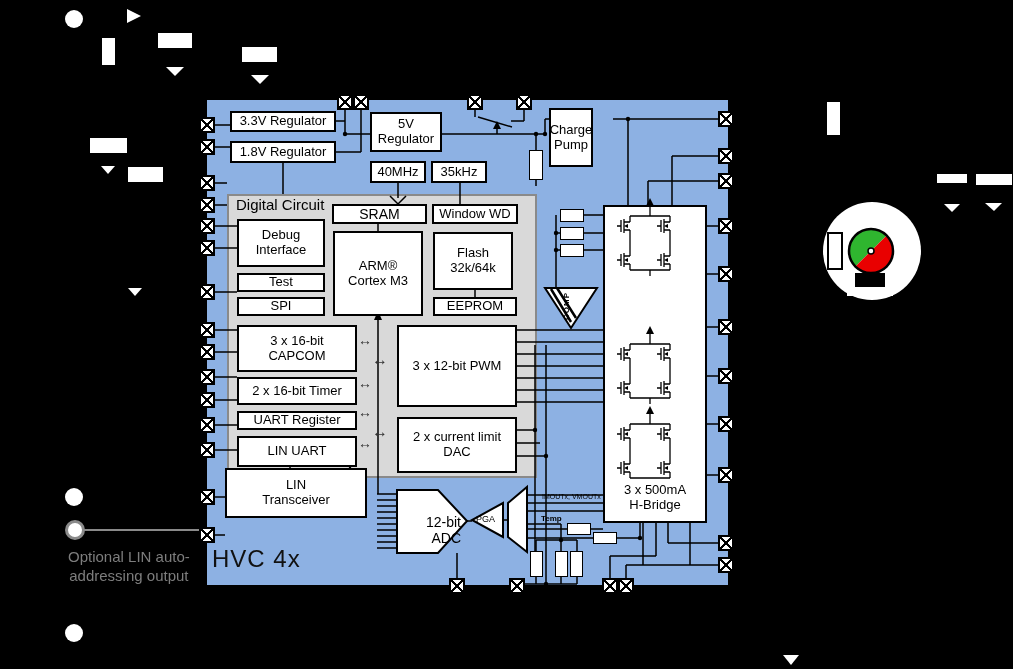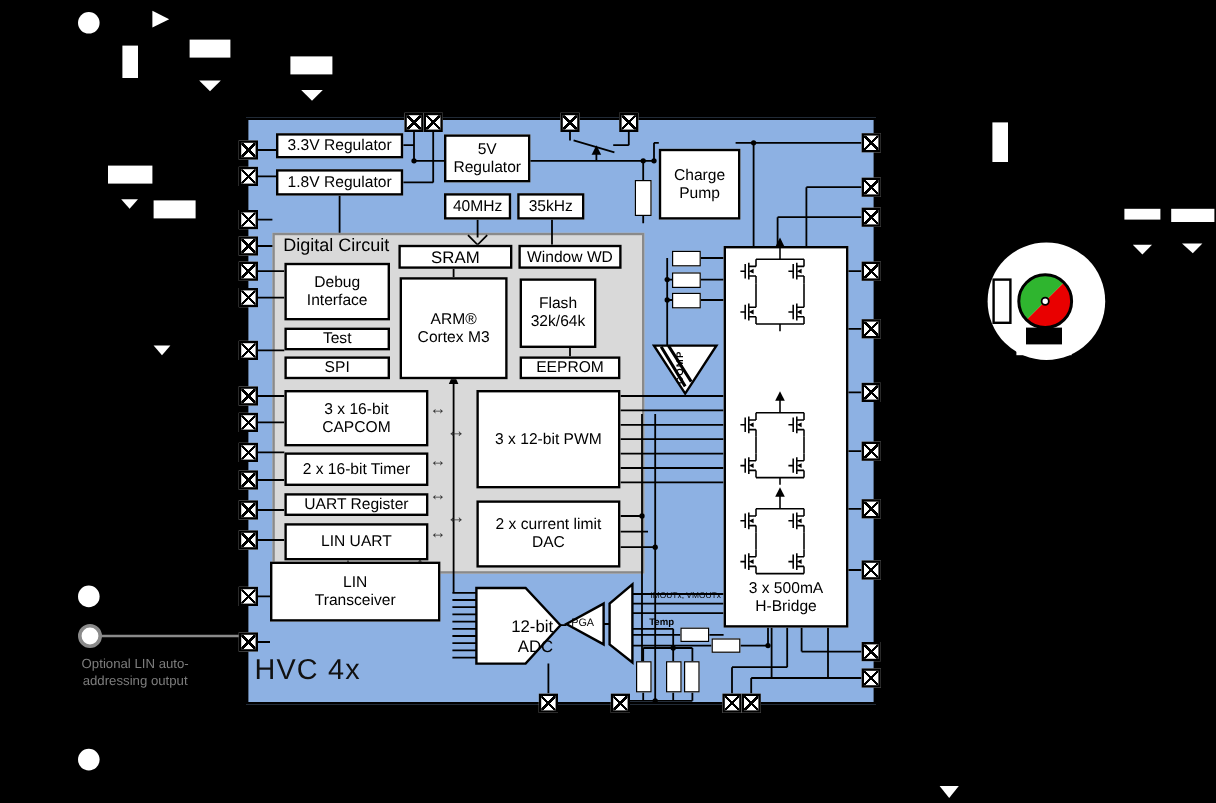--- a/index.html
+++ b/index.html
@@ -14,21 +14,21 @@
   .blk{position:absolute;background:#fff;border:2px solid #000;box-sizing:border-box;
        display:flex;flex-direction:column;align-items:center;justify-content:center;
        text-align:center;font-size:13px;line-height:1.15;z-index:4;}
   .res{position:absolute;background:#fff;border:1.5px solid #000;box-sizing:border-box;z-index:4;}
   .pin{position:absolute;width:16px;height:16px;box-sizing:border-box;border:2px solid #000;z-index:6;
        background:
          linear-gradient(to top right,transparent 44%,#000 44%,#000 56%,transparent 56%),
          linear-gradient(to bottom right,transparent 44%,#000 44%,#000 56%,transparent 56%),#fff;}
   .lbl{position:absolute;z-index:7;text-align:center;}
   .arrow2{position:absolute;z-index:7;font-size:14px;color:#333;line-height:1;}
-  .note{color:#7d7d7d;font-size:11px;line-height:1.25;}
+  .note{color:#7d7d7d;font-size:15px;line-height:1.25;}
   .big{font-size:24px;color:#111;letter-spacing:1px;}
 </style>
 </head>
 <body>
 
 <div id="canvas">
 
   <div class="chip"></div>
   <div class="digital-bg"></div>
 
@@ -87,21 +87,21 @@
     </div>
   <div class="blk" style="left:370px;top:112px;width:72px;height:40px">
       <span>5V Regulator</span>
     </div>
   <div class="blk" style="left:370px;top:161px;width:56px;height:22px">
       <span>40MHz</span>
     </div>
   <div class="blk" style="left:431px;top:161px;width:56px;height:22px">
       <span>35kHz</span>
     </div>
-  <div class="blk" style="left:549px;top:124px;width:68px;height:59px">
+  <div class="blk" style="left:549px;top:108px;width:44px;height:59px">
     <span>Charge</span>
     <span>Pump</span>
   </div>
 
   <div class="blk" style="left:332px;top:204px;width:95px;height:20px;font-size:14px">
       <span>SRAM</span>
     </div>
   <div class="blk" style="left:432px;top:204px;width:86px;height:20px">
       <span>Window WD</span>
     </div>
@@ -112,21 +112,21 @@
   <div class="blk" style="left:237px;top:273px;width:88px;height:19px">
       <span>Test</span>
     </div>
   <div class="blk" style="left:237px;top:297px;width:88px;height:19px">
       <span>SPI</span>
     </div>
   <div class="blk" style="left:333px;top:231px;width:90px;height:85px">
     <span>ARM®</span>
     <span>Cortex M3</span>
   </div>
-  <div class="blk" style="left:433px;top:232px;width:64px;height:58px">
+  <div class="blk" style="left:433px;top:232px;width:80px;height:58px">
     <span>Flash</span>
     <span>32k/64k</span>
   </div>
   <div class="blk" style="left:433px;top:297px;width:84px;height:19px">
       <span>EEPROM</span>
     </div>
   <div class="blk" style="left:237px;top:325px;width:120px;height:47px">
     <span>3 x 16-bit</span>
     <span>CAPCOM</span>
   </div>

